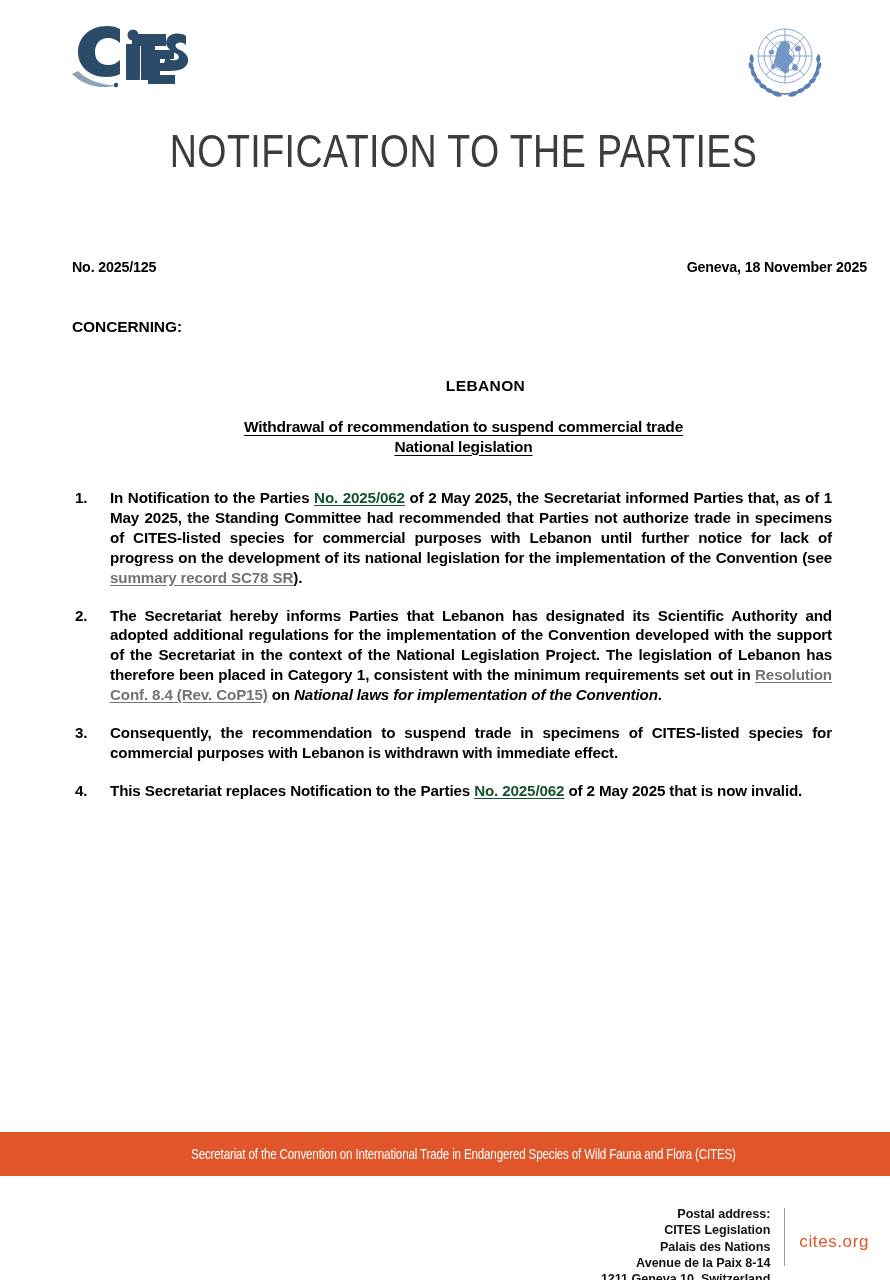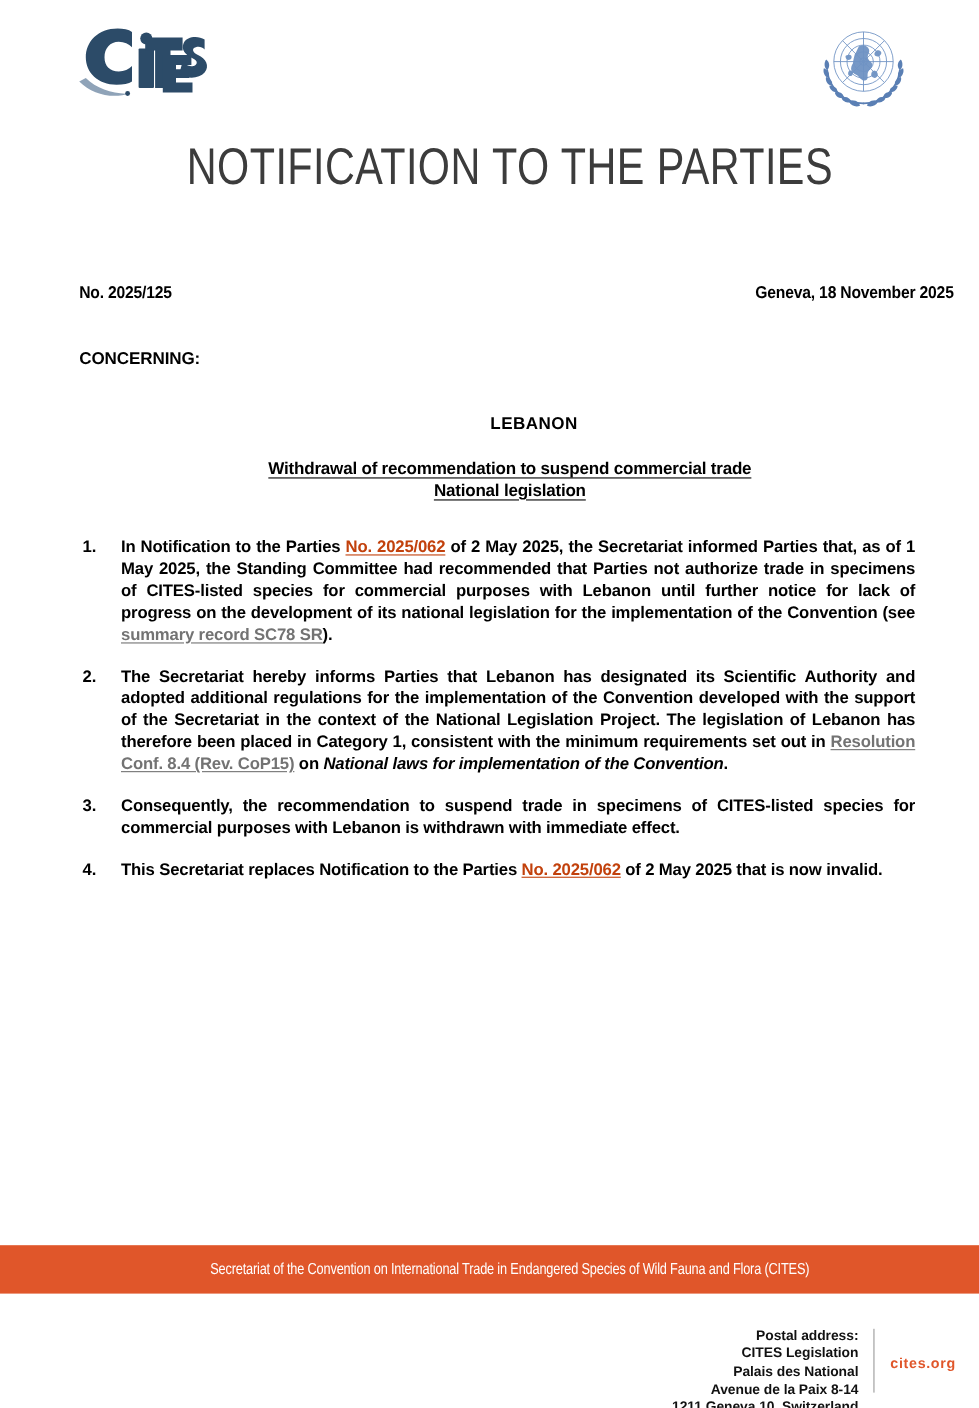--- a/index.html
+++ b/index.html
@@ -132,21 +132,21 @@
   }
   .para:last-child { margin-bottom: 0; }
   .para .num {
     position: absolute;
     left: 3px;
     top: 0;
     font-weight: bold;
   }
   .para .txt { display: block; }
   a.doclink {
-    color: #c2410c;
+    color: #14532d;
     text-decoration: underline;
     text-underline-offset: 2px;
   }
   a.doclink.bright {
     color: #737373;
   }
   .ital {
     font-style: italic;
   }
 
@@ -193,22 +193,22 @@
   .footer-divider {
     width: 1px;
     align-self: stretch;
     background: #9a9a9a;
     margin-top: 2px;
     height: 58px;
   }
   .footer-site {
     padding-left: 14px;
     padding-top: 26px;
-    font-size: 13px;
-    font-weight: bold;
+    font-size: 17px;
+    font-weight: normal;
     color: #e0562a;
     letter-spacing: 0.6px;
   }
 </style>
 </head>
 <body>
 
 <div class="page">
 
   <div class="cites-logo">
@@ -324,21 +324,21 @@
     </div>
 
   <div class="banner">
     <div class="banner-text">Secretariat of the Convention on International Trade in Endangered Species of Wild Fauna and Flora (CITES)</div>
   </div>
 
   <div class="footer">
     <div class="footer-address" id="footer-address">
         <div>Postal address:</div>
         <div>CITES Legislation</div>
-        <div>Palais des National</div>
+        <div>Palais des Nations</div>
         <div>Avenue de la Paix 8-14</div>
         <div>1211 Geneva 10, Switzerland</div>
       </div>
     <div class="footer-divider"></div>
     <div class="footer-site">cites.org</div>
   </div>
 
 </div>
 
 </body></html>

